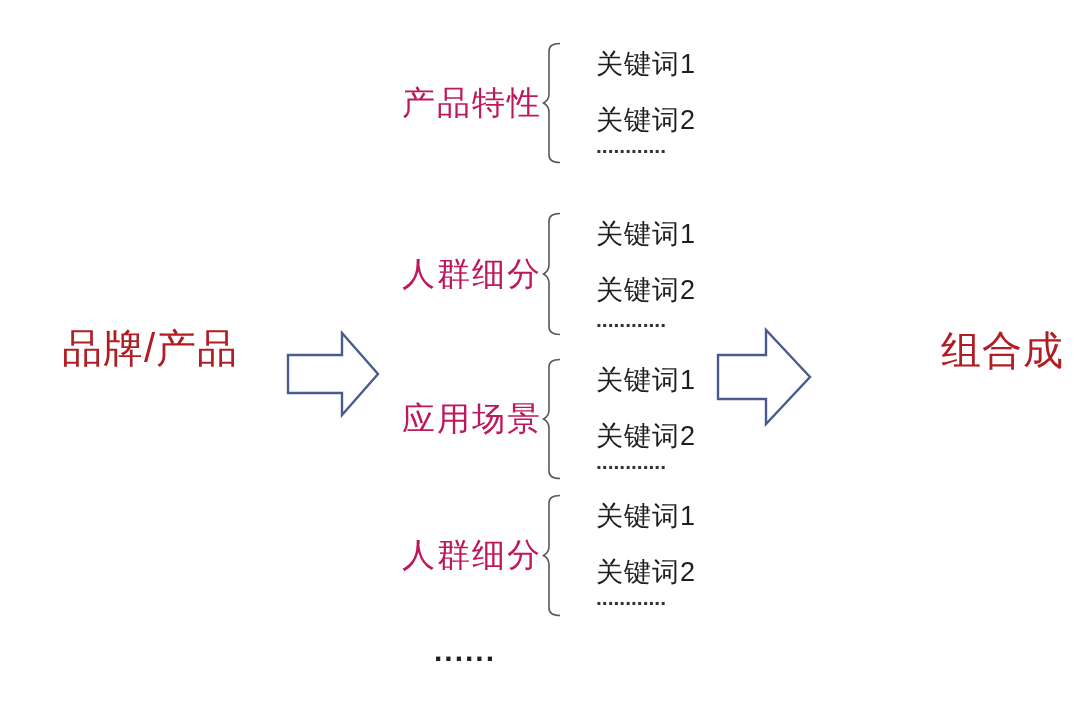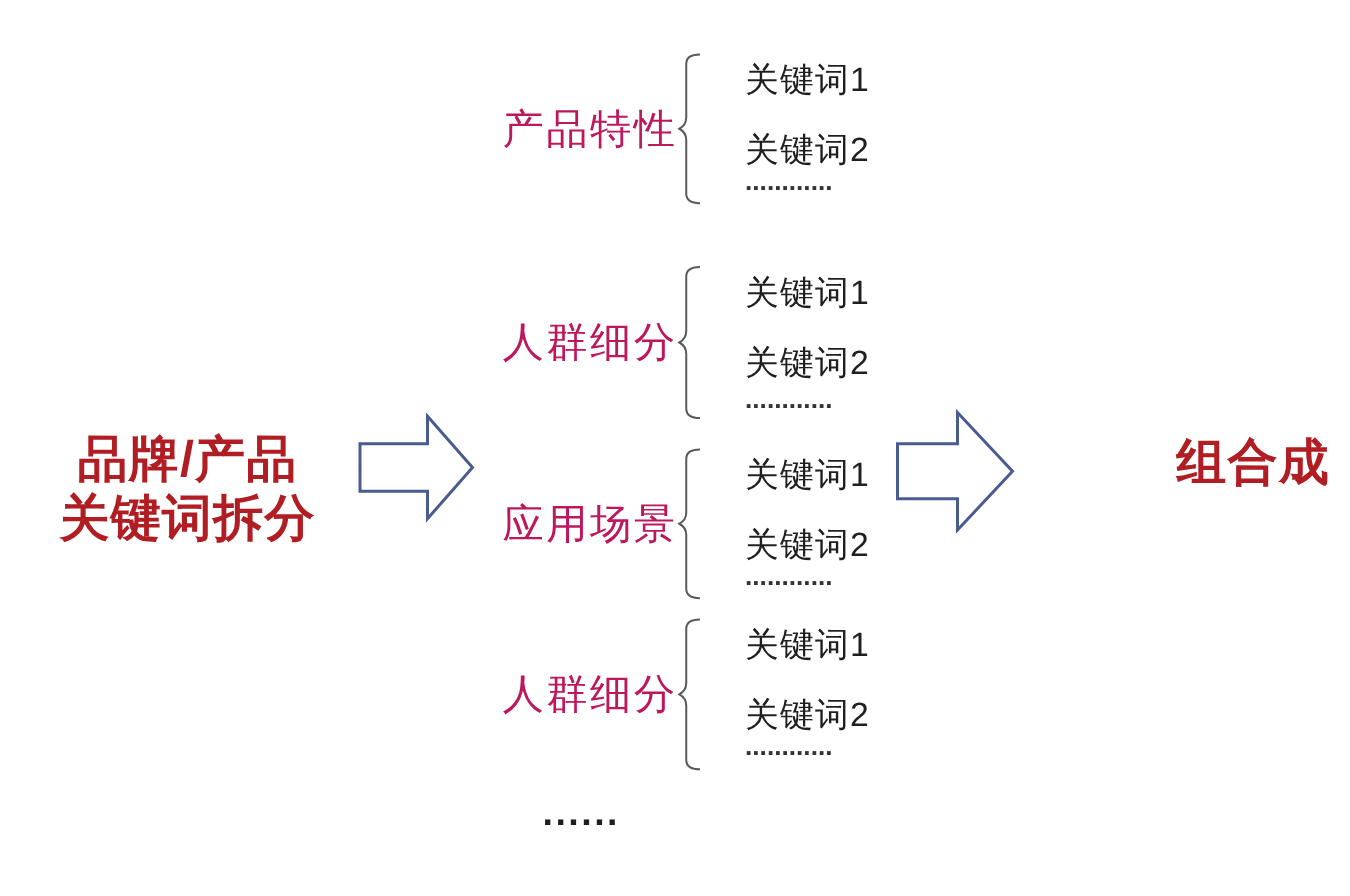--- a/index.html
+++ b/index.html
@@ -1,22 +1,22 @@
 <!DOCTYPE html>
 <html><head>
 <meta charset="utf-8">
 <style>
   html,body{margin:0;padding:0;background:#ffffff;}
   .canvas{
     position:relative;width:1080px;height:717px;background:#ffffff;overflow:hidden;
     font-family:"Liberation Sans","DejaVu Sans",sans-serif;
   }
   .side-title{
-    position:absolute;text-align:center;color:#b01e24;font-weight:700;
-    font-size:40px;line-height:47px;letter-spacing:1px;margin-top:20px;
+    position:absolute;text-align:center;color:#b01e24;font-weight:400;
+    font-size:40px;line-height:47px;letter-spacing:1px;
   }
   .left-title{left:36px;top:325px;width:228px;}
   .right-title{left:836px;top:327px;width:228px;text-align:right;}
   .flow-arrow{position:absolute;}
   .group{
     position:absolute;left:402px;display:flex;align-items:center;
   }
   .group-label{
     width:130px;text-align:center;color:#be185d;font-size:33px;
     letter-spacing:2px;white-space:nowrap;flex:0 0 130px;
@@ -37,21 +37,20 @@
     font-size:30px;font-weight:700;color:#1f1f1f;letter-spacing:2px;
   }
 </style>
 </head>
 <body>
 
 <div class="canvas">
 
   <div class="side-title left-title">
     <div>品牌/产品</div>
-    <div>关键词拆分</div>
   </div>
 
   <svg class="flow-arrow" style="left:286px;top:330px;" width="94" height="88" viewBox="0 0 94 88">
     <polygon points="2,25 56,25 56,3 92,44 56,85 56,63 2,63" fill="#ffffff" stroke="#4a5c8f" stroke-width="2.4" stroke-linejoin="miter"></polygon>
   </svg>
 
   <div class="group" style="top:42px;height:122px;">
     <div class="group-label">产品特性</div>
     <svg class="brace" width="22" height="122" viewBox="0 0 22 122">
       <path d="M 18,1.5 Q 7,1.5 7,9 L 7,52 Q 7,58 1.5,61 Q 7,64 7,70 L 7,113 Q 7,120.5 18,120.5" fill="none" stroke="#595959" stroke-width="1.6"></path>

